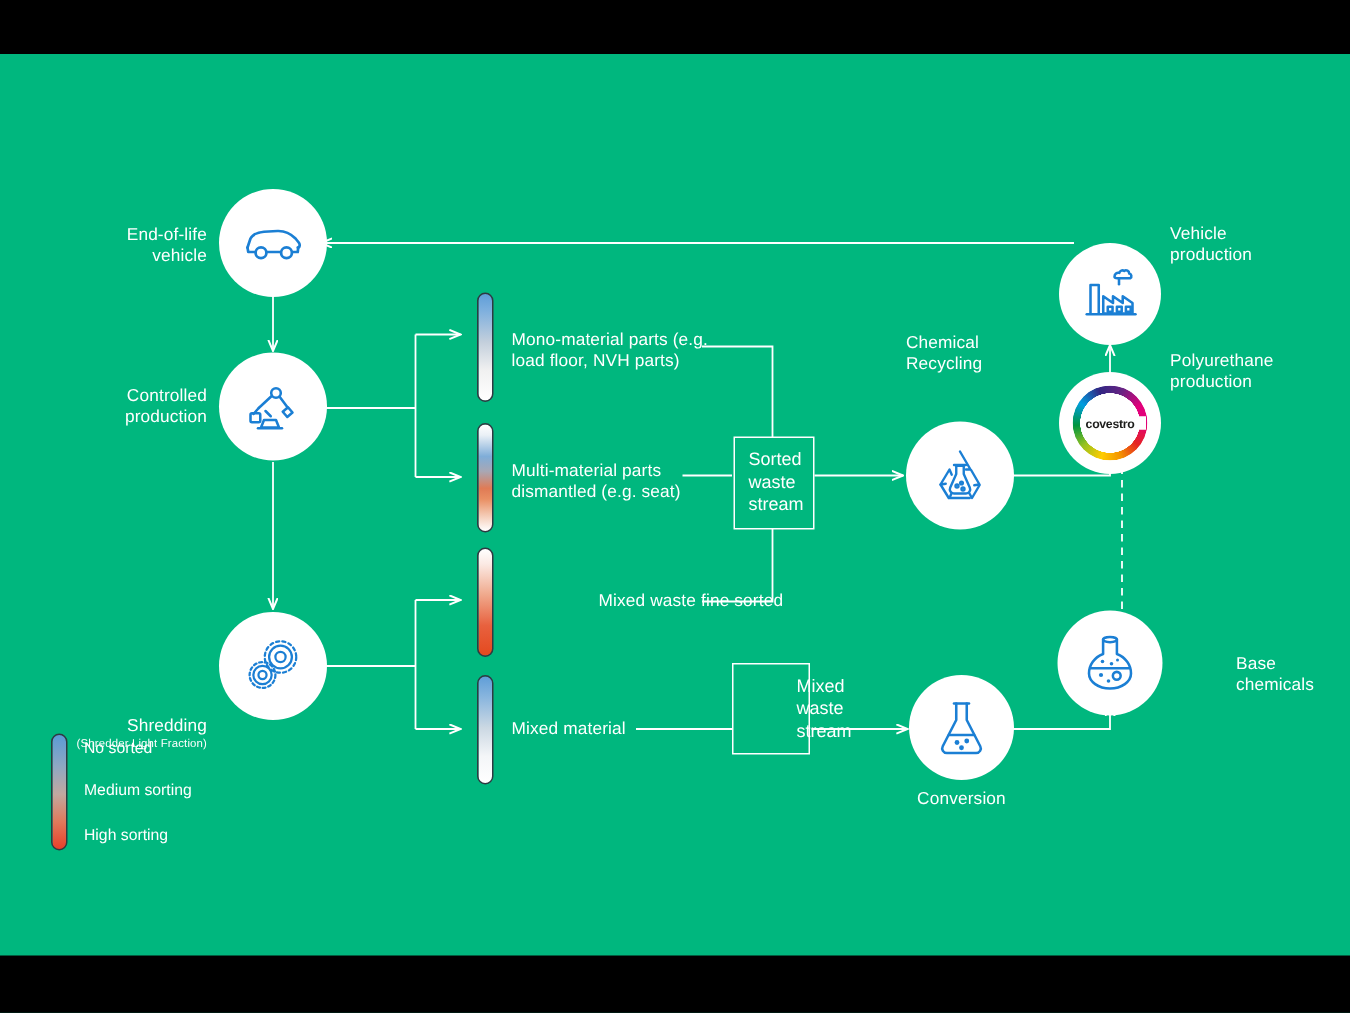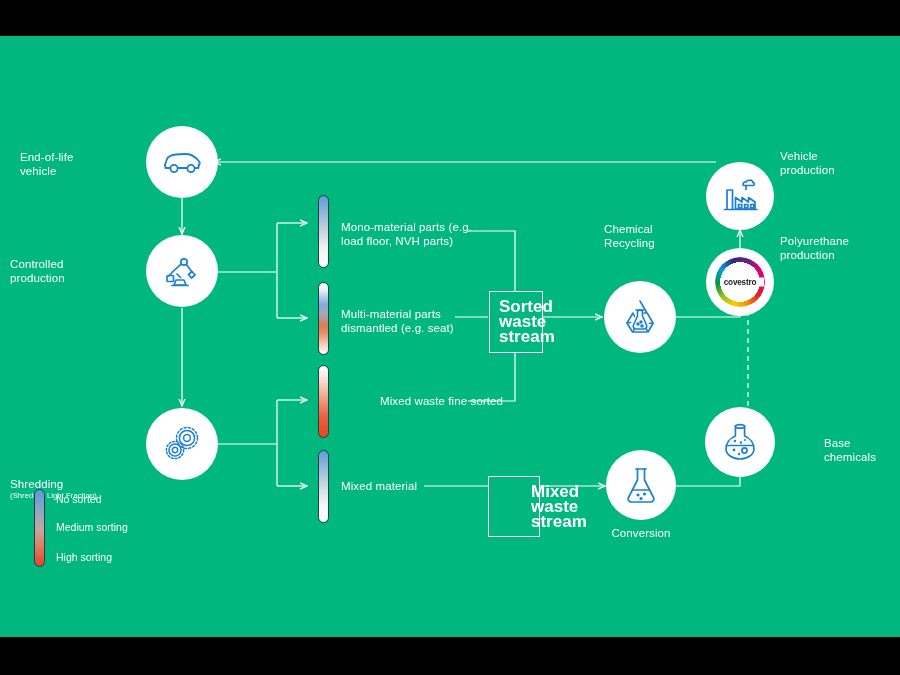--- a/index.html
+++ b/index.html
@@ -23,29 +23,28 @@
     display:flex; align-items:center; justify-content:center;
   }
   .node svg { display:block; }
 
   
   .label {
     position:absolute; color:#ffffff; font-size:11.5px; line-height:14px;
     letter-spacing:.1px; white-space:pre-line;
   }
   .label.right { text-align:left; }
-  .label.leftal { text-align:left; }
+  .label.leftal { text-align:right; }
   .sublabel { font-size:7.6px; line-height:10px; display:block; }
 
   
   .boxnode {
     position:absolute; border:1.2px solid #ffffff; color:#fff;
-    font-size:17px; line-height:15px; padding:7px 8px 7px 9px;
+    font-size:12px; line-height:15px; padding:7px 8px 7px 9px;
     white-space:pre-line;
-    font-weight:bold;
   }
 
   
   .bar { position:absolute; width:11px; border-radius:6px; border:1.1px solid #2e3a42; }
   .legend-bar { position:absolute; width:11px; border-radius:6px; border:1.1px solid #2e3a42; }
   .legend-item {
     position:absolute; color:#fff; font-size:10.5px; line-height:13px;
   }
 
   
@@ -267,31 +266,31 @@
     <div class="label" style="left:341px; top:184px; width:160px;">Mono-material parts (e.g.
 load floor, NVH parts)</div>
 
     <div class="bar" style="left:318px; top:246px; height:73px;
                 background:linear-gradient(180deg,#ffffff 0%,#eaf0f6 10%,#7fadd8 30%,#a8a7b4 44%,#e07b55 60%,#e98f63 70%,#f3c5ad 84%,#ffffff 100%);"></div>
     <div class="label" style="left:341px; top:271px; width:160px;">Multi-material parts
 dismantled (e.g. seat)</div>
 
     <div class="bar" style="left:318px; top:329px; height:73px;
                 background:linear-gradient(180deg,#ffffff 0%,#fbeae4 14%,#f0ab8f 42%,#e8613e 72%,#e4491f 100%);"></div>
-    <div class="label" style="left:338px; top:358px; width:180px;padding-left:42px;">Mixed waste fine sorted</div>
+    <div class="label" style="left:357px; top:358px; width:180px;padding-left:42px;">Mixed waste fine sorted</div>
 
     <div class="bar" style="left:318px; top:414px; height:73px;
                 background:linear-gradient(180deg,#5f9ed8 0%,#8ab6de 20%,#cbd8e3 48%,#f4f6f8 75%,#ffffff 100%);"></div>
     <div class="label" style="left:341px; top:443px; width:160px;">Mixed material</div>
 
     <div class="boxnode" style="left:489px; top:255px; width:54px; height:62px;">Sorted
 waste
 stream</div>
 
-    <div class="boxnode" style="left:488px; top:440px; width:37px; height:61px;padding-left:42px;">Mixed
+    <div class="boxnode" style="left:488px; top:406px; width:37px; height:61px;padding-left:42px;">Mixed
 waste
 stream</div>
 
     <div class="legend-bar" style="left:34px; top:453px; height:78px;
                 background:linear-gradient(180deg,#5b9bd5 0%,#8fa8c2 28%,#c2a8a0 52%,#e07a5c 76%,#e8402a 100%);"></div>
     <div class="legend-item" style="left:56px; top:457px;">No sorted</div>
     <div class="legend-item" style="left:56px; top:485px;">Medium sorting</div>
     <div class="legend-item" style="left:56px; top:515px;">High sorting</div>
 
   </div>

